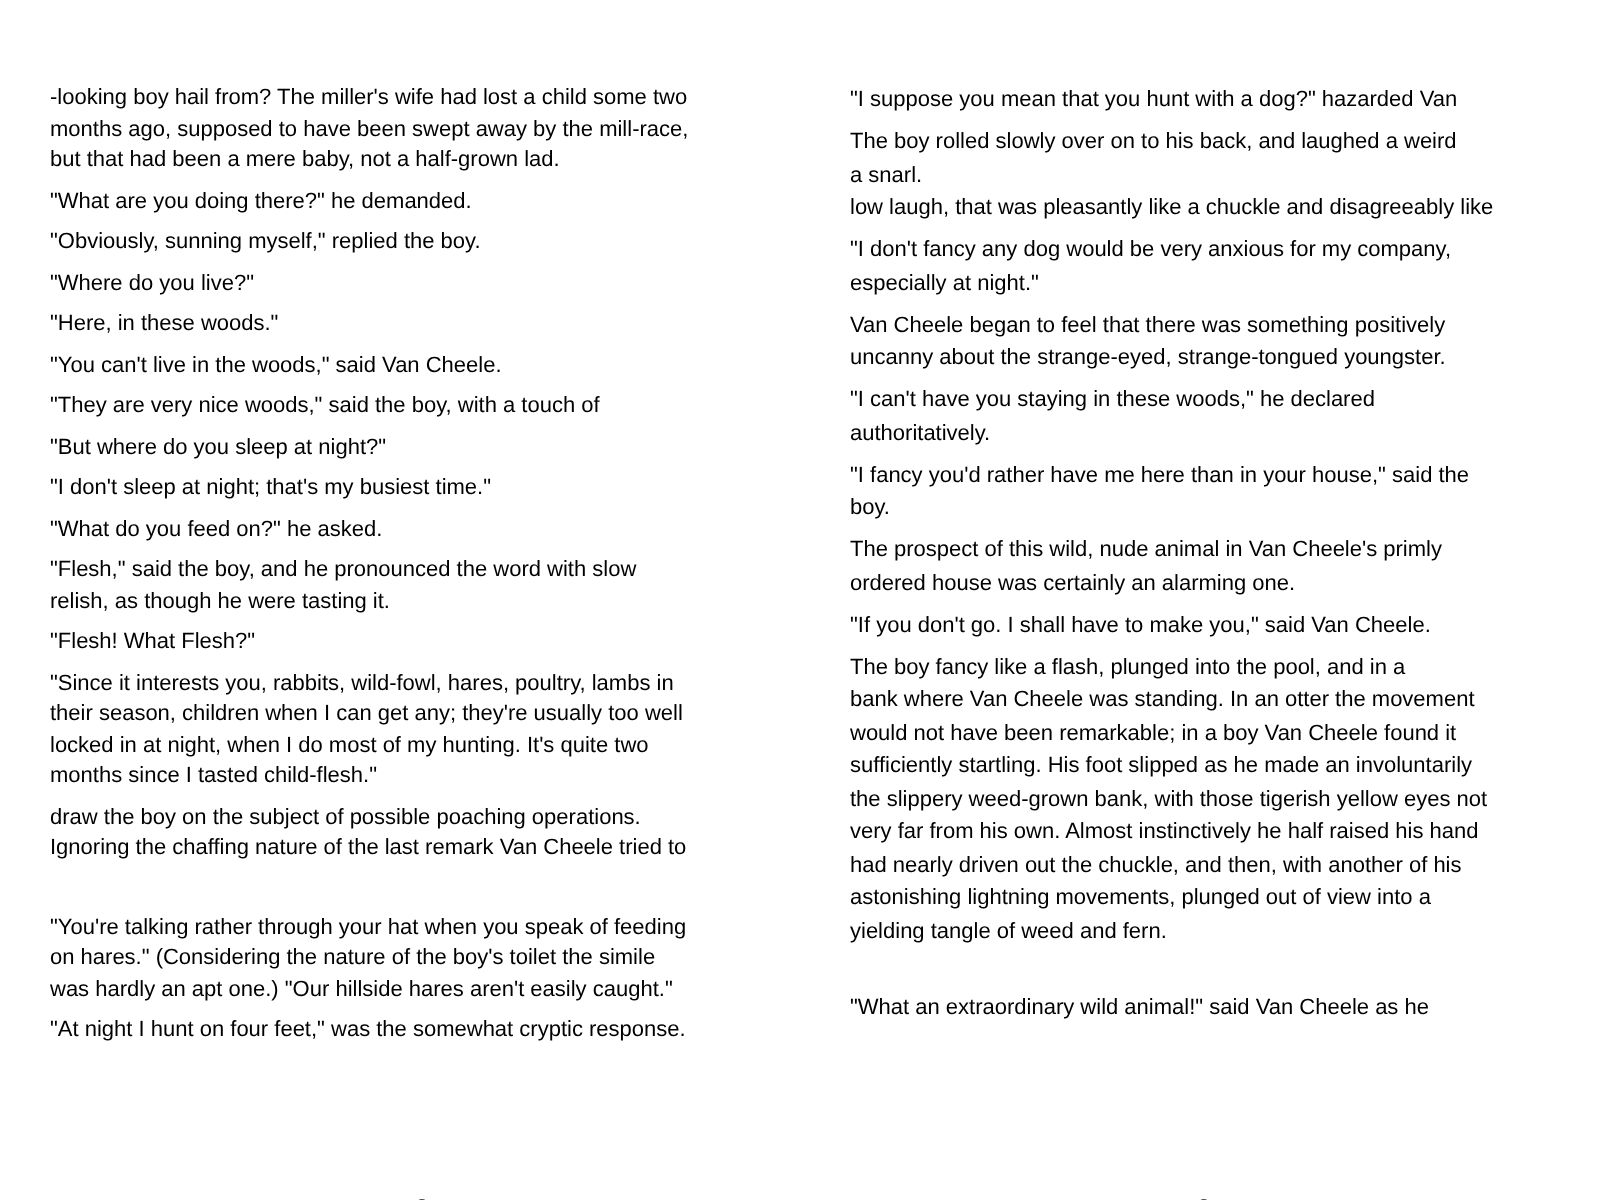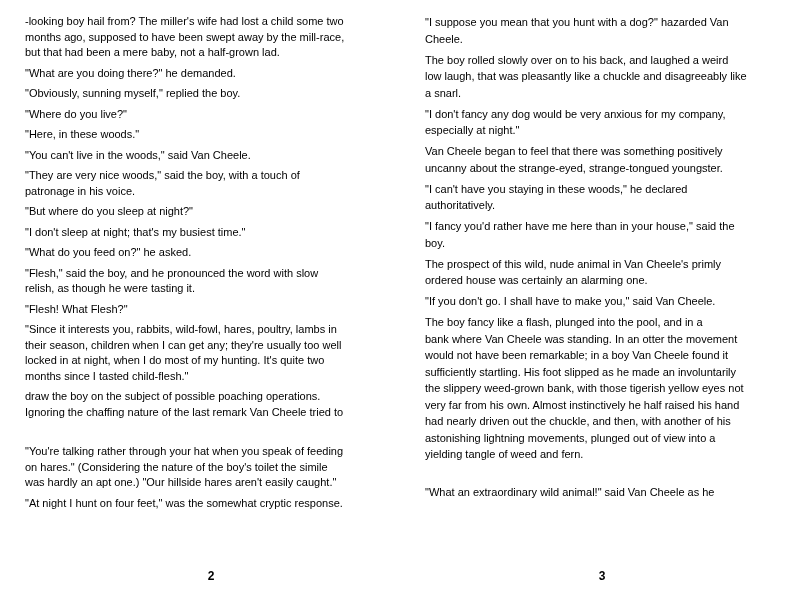--- a/index.html
+++ b/index.html
@@ -12,20 +12,21 @@
     height: 600px;
     position: relative;
     overflow: hidden;
     font-family: "Liberation Sans", sans-serif;
     color: #000000;
   }
   .book {
     position: absolute;
     inset: 0;
     background: #ffffff;
+    margin-top: 28px;
   }
   .page {
     position: absolute;
     top: 0;
     bottom: 0;
   }
   .page--left  { left: 25px;  width: 372px; }
   .page--right { left: 425px; width: 372px; }
   .page-body { padding-top: 14px; }
   .line {
@@ -71,21 +72,20 @@
           <div class="line">"Where do you live?"</div>
         </div>
         <div class="para">
           <div class="line">"Here, in these woods."</div>
         </div>
         <div class="para">
           <div class="line">"You can't live in the woods," said Van Cheele.</div>
         </div>
         <div class="para">
           <div class="line">"They are very nice woods," said the boy, with a touch of</div>
-          <div class="line">patronage in his voice.</div>
         </div>
         <div class="para">
           <div class="line">"But where do you sleep at night?"</div>
         </div>
         <div class="para">
           <div class="line">"I don't sleep at night; that's my busiest time."</div>
         </div>
         <div class="para">
           <div class="line">"What do you feed on?" he asked.</div>
         </div>
@@ -116,26 +116,25 @@
           <div class="line">"At night I hunt on four feet," was the somewhat cryptic response.</div>
         </div>
       </div>
     <div class="page-number">2</div>
   </div>
 
   <div class="page page--right">
     <div class="page-body">
         <div class="para">
           <div class="line">"I suppose you mean that you hunt with a dog?" hazarded Van</div>
-          <div class="line">Cheele.</div>
         </div>
         <div class="para">
           <div class="line">The boy rolled slowly over on to his back, and laughed a weird</div>
+          <div class="line">a snarl.</div>
           <div class="line">low laugh, that was pleasantly like a chuckle and disagreeably like</div>
-          <div class="line">a snarl.</div>
         </div>
         <div class="para">
           <div class="line">"I don't fancy any dog would be very anxious for my company,</div>
           <div class="line">especially at night."</div>
         </div>
         <div class="para">
           <div class="line">Van Cheele began to feel that there was something positively</div>
           <div class="line">uncanny about the strange-eyed, strange-tongued youngster.</div>
         </div>
         <div class="para">

